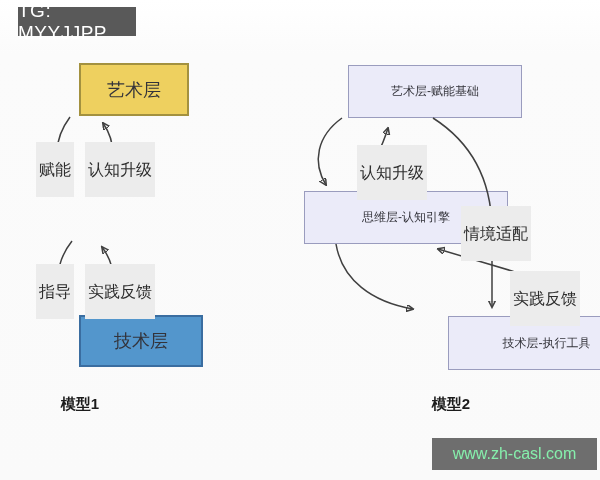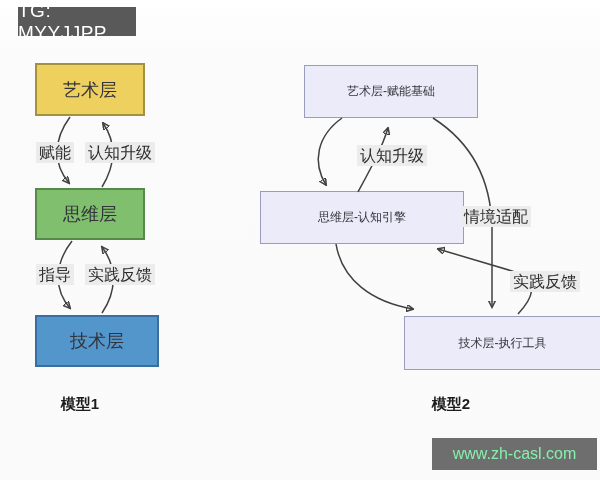--- a/index.html
+++ b/index.html
@@ -29,51 +29,50 @@
   }
   .m1-art {left:35px; top:63px;  width:110px;height:53px;background:#eed05f;border:2px solid #a3913f;}
   .m1-mind{left:35px; top:188px; width:110px;height:52px;background:#7fbf6d;border:2px solid #558a49;}
   .m1-tech{left:35px; top:315px; width:124px;height:52px;background:#5396cc;border:2px solid #3a6da0;}
   .m2-box{background:#ebebf9;border:1.5px solid #9a9cbe;font-size:12px;}
   .m2-art {left:304px;top:65px; width:174px;height:53px;}
   .m2-mind{left:260px;top:191px;width:204px;height:53px;}
   .m2-tech{left:404px;top:316px;width:197px;height:54px;}
   .elabel{
     position:absolute;background:#ececec;color:#2d2d2d;
-    font-size:16px;line-height:19px;padding:1px 3px;white-space:nowrap;
+    font-size:16px;line-height:19px;padding:18px 3px;white-space:nowrap;
   }
   .l-fu  {left:36px; top:142px;}
   .l-rzsj{left:85px; top:142px;}
   .l-zd  {left:36px; top:264px;}
   .l-sjfk{left:85px; top:264px;}
   .l2-rzsj{left:357px;top:145px;}
   .l2-qjsp{left:461px;top:206px;}
   .l2-sjfk{left:510px;top:271px;}
   .caption{
     position:absolute;top:395px;font-size:15px;font-weight:600;color:#1c1c1c;
     text-align:center;
   }
   .cap1{left:25px;width:110px;}
   .cap2{left:381px;width:140px;}
   svg.arrows{position:absolute;left:0;top:0;width:600px;height:480px;pointer-events:none;}
   svg.arrows path{fill:none;stroke:#404040;stroke-width:1.5px;}
   .elabel{z-index:3;}
-  .node{z-index:1;}
+  .node{z-index:1;margin-left:44px;}
   svg.arrows{z-index:2;}
   .caption,.badge,.watermark{z-index:4;}
 </style>
 </head>
 <body>
 
 <div class="canvas">
 
   <div class="badge">TG: MYYJJPP</div>
 
   <div class="node m1-art">艺术层</div>
-  <div class="node m1-mind">思维层</div>
   <div class="node m1-tech">技术层</div>
 
   <div class="node m2-box m2-art">艺术层-赋能基础</div>
   <div class="node m2-box m2-mind">思维层-认知引擎</div>
   <div class="node m2-box m2-tech">技术层-执行工具</div>
 
   <svg class="arrows" viewBox="0 0 600 480" xmlns="http://www.w3.org/2000/svg">
     <defs>
       <marker id="arr" markerWidth="8" markerHeight="8" refX="6.5" refY="3.5" orient="auto" markerUnits="userSpaceOnUse">
         <path d="M0,0 L7,3.5 L0,7 Z" fill="#3b3b3b" stroke="none"></path>

